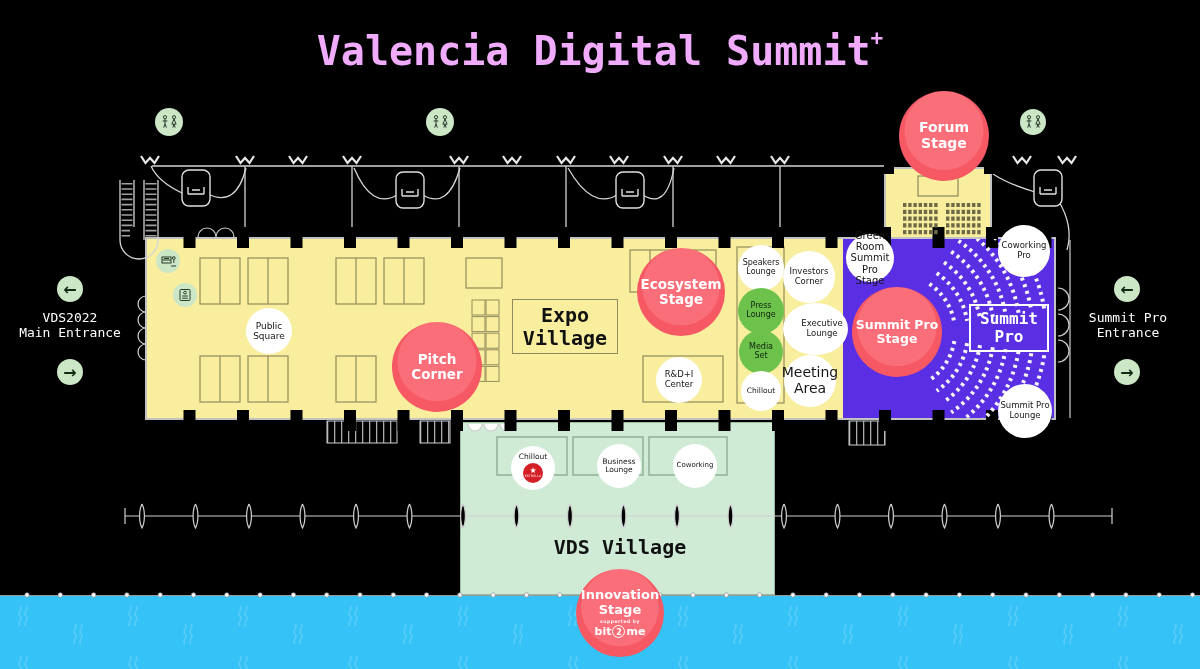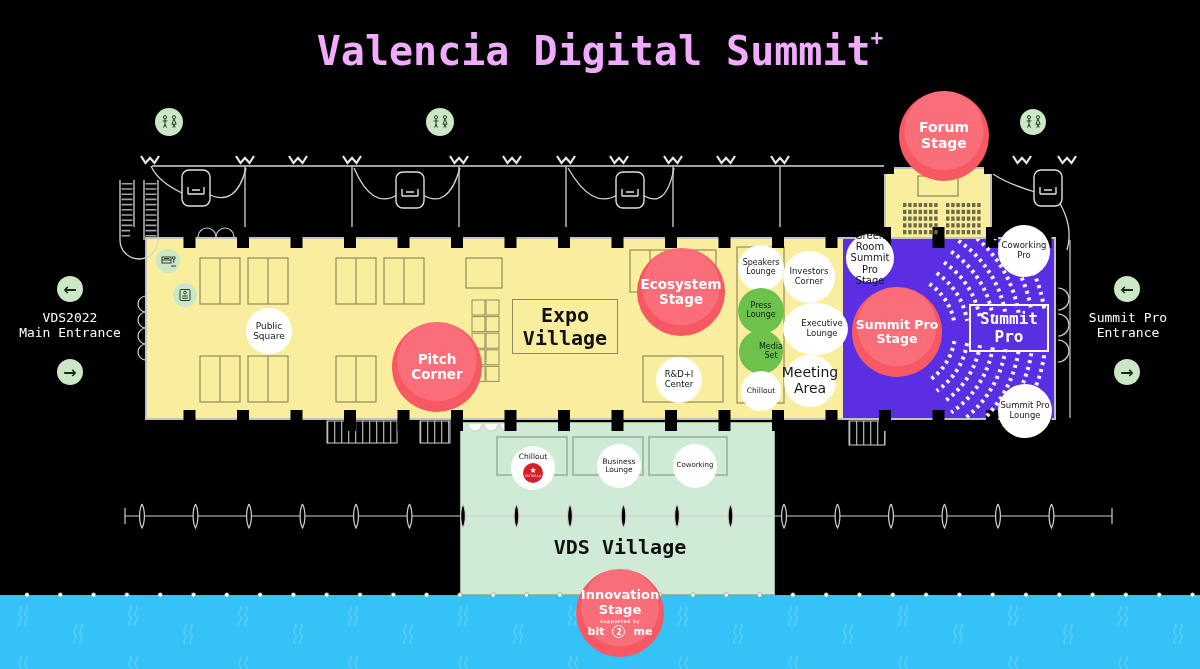--- a/index.html
+++ b/index.html
@@ -24,21 +24,21 @@
   .icon-circle{background:#CBE7C6;}
   .arrow-circle{background:#CBE7C6;color:#0d2b12;font-weight:bold;font-size:16px;z-index:5;}
   .entr{position:absolute;color:#fff;text-align:center;font-size:13px;line-height:1.5;z-index:5;
         font-family:"DejaVu Sans Mono",monospace;white-space:pre-line;}
   .boxlabel{position:absolute;display:flex;align-items:center;justify-content:center;text-align:center;
             box-sizing:border-box;z-index:3;font-family:"DejaVu Sans Mono",monospace;font-weight:bold;}
   #expo-label{left:512px;top:299px;width:106px;height:55px;border:1.5px solid #8F8A5F;color:#111;font-size:20px;line-height:1.05;}
   #summitpro-label{left:969px;top:304px;width:80px;height:48px;border:2px solid #fff;color:#fff;font-size:16px;line-height:1.1;z-index:3;}
   #vds-label{left:540px;top:534px;width:160px;height:26px;color:#111;font-size:20px;text-align:center;}
   .tiny{font-size:4.5px;letter-spacing:.5px;opacity:.92;margin-top:1px;}
-  .bitrow{display:flex;align-items:center;gap:8px;margin-top:1px;font-weight:bold;font-size:11px;}
+  .bitrow{display:flex;align-items:center;gap:1px;margin-top:1px;font-weight:bold;font-size:11px;}
   .bit2{width:13px;height:13px;border:1.4px solid #fff;border-radius:50%;font-size:8px;line-height:13px;
         display:inline-block;text-align:center;box-sizing:border-box;}
   .estrella{width:20px;height:20px;border-radius:50%;background:#D41F26;color:#fff;display:flex;
             flex-direction:column;align-items:center;justify-content:center;margin-top:1px;}
   .estrella .star{font-size:8px;line-height:7px;}
   .estrella .ename{font-size:3px;letter-spacing:.2px;}
 </style>
 </head>
 <body>
 
@@ -367,21 +367,21 @@
 Square</span>
     </div>
   <div class="circle room" style="left:738px;top:245px;width:46px;height:46px;font-size:8px;">
       <span class="lbl">Speakers
 Lounge</span>
     </div>
   <div class="circle room-green" style="left:738px;top:288px;width:46px;height:46px;font-size:8px;">
       <span class="lbl">Press
 Lounge</span>
     </div>
-  <div class="circle room-green" style="left:739px;top:330px;width:44px;height:44px;font-size:8px;align-items:flex-end;">
+  <div class="circle room-green" style="left:739px;top:330px;width:44px;height:44px;font-size:8px;">
       <span class="lbl">Media
 Set</span>
     </div>
   <div class="circle room" style="left:741px;top:371px;width:40px;height:40px;font-size:7.5px;">
       <span class="lbl">Chillout</span>
     </div>
   <div class="circle room" style="left:783px;top:251px;width:52px;height:52px;font-size:8.5px;">
       <span class="lbl">Investors
 Corner</span>
     </div>

